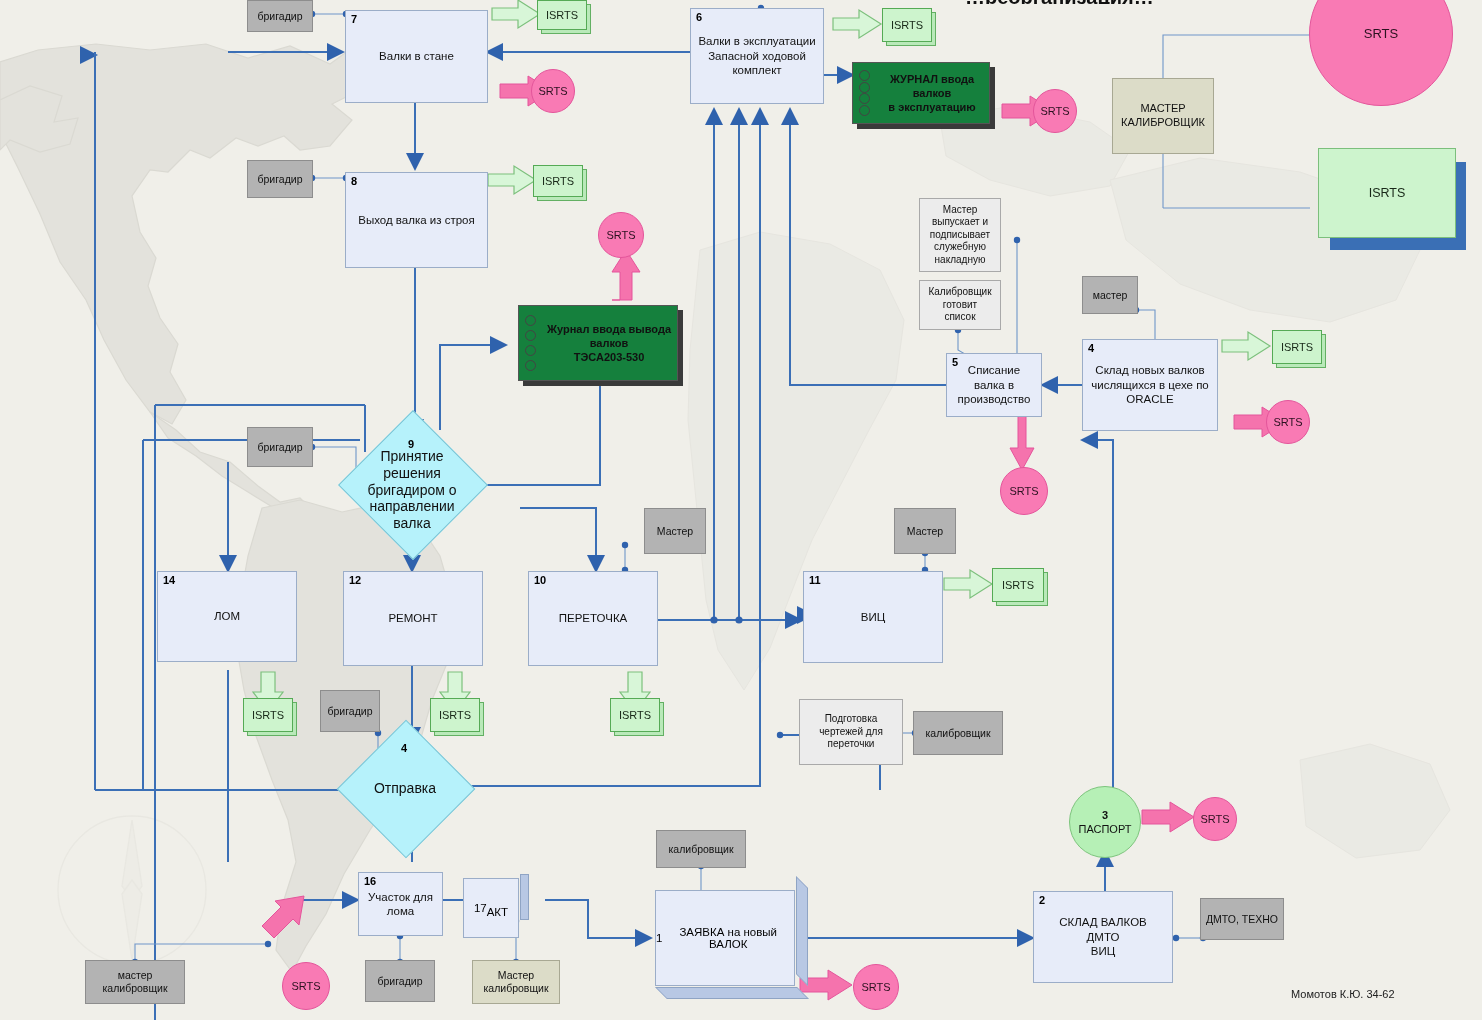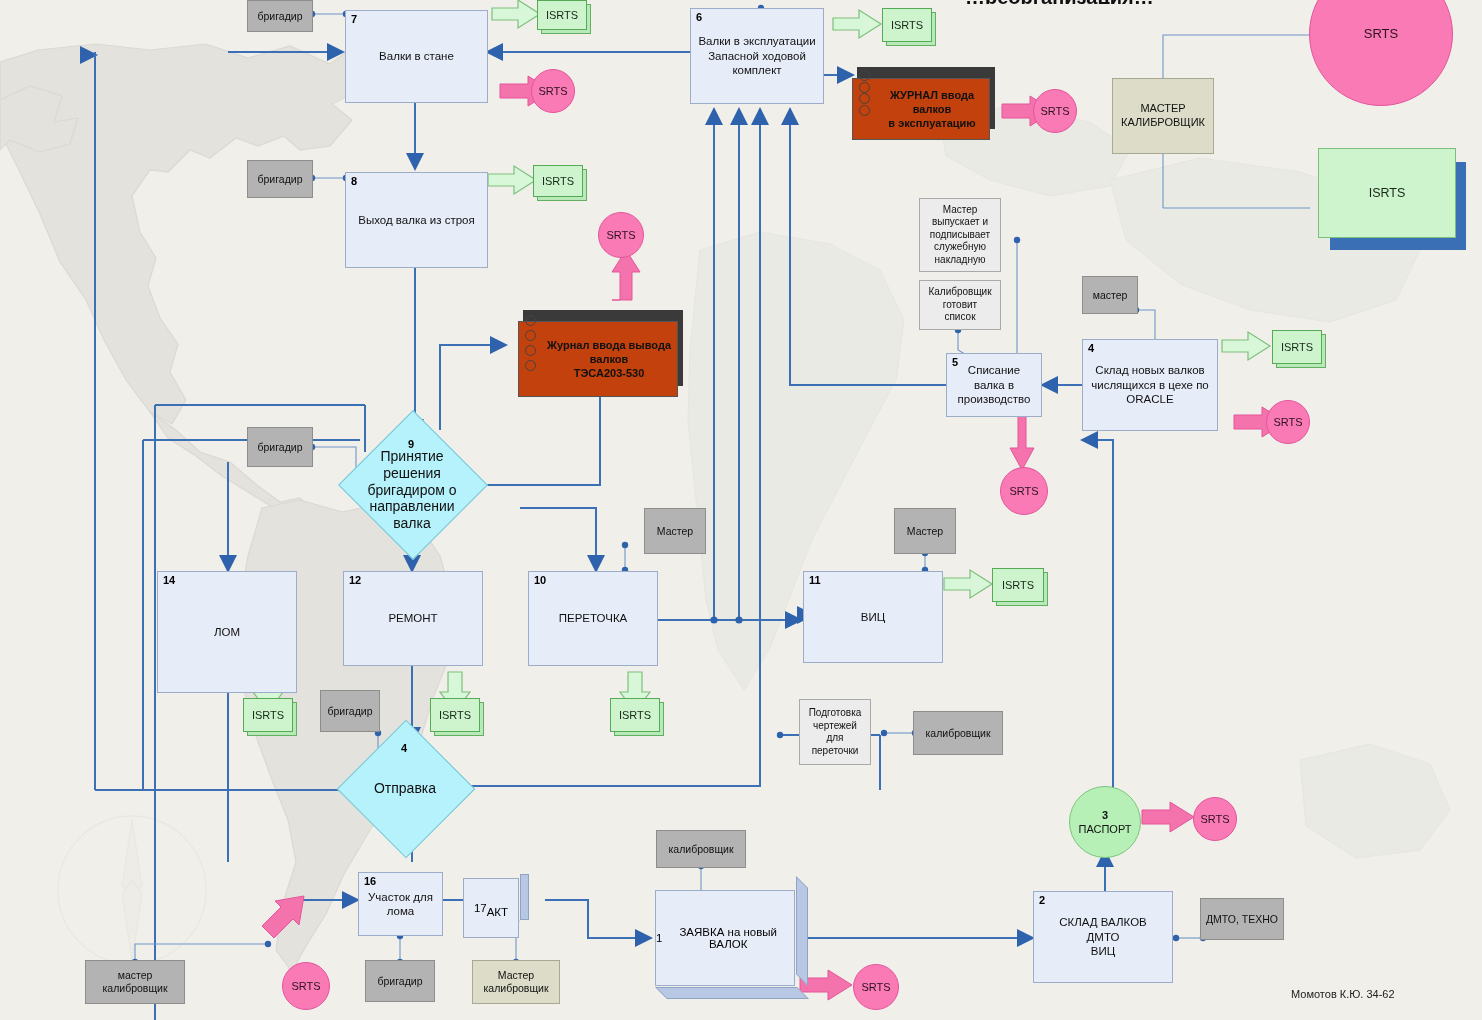--- a/index.html
+++ b/index.html
@@ -71,22 +71,22 @@
   .isrts .back{position:absolute;left:4px;top:4px;width:100%;height:100%;
        background:#b9e9b9;border:1px solid #63b063;}
   .isrts .front{position:absolute;left:0;top:0;width:100%;height:100%;
        background:#cdf4cd;border:1px solid #55aa55;
        display:flex;align-items:center;justify-content:center;
        font-size:11px;color:#182818;}
 
   
   .journal{position:absolute;}
   .journal .shadow{position:absolute;left:5px;top:5px;width:100%;height:100%;background:#3a3a3a;}
-  .journal .body{position:absolute;left:0;top:16px;width:100%;height:100%;
-        background:#c2410c;border:1px solid #555;
+  .journal .body{position:absolute;left:0;top:0;width:100%;height:100%;
+        background:#15803d;border:1px solid #555;
         display:flex;align-items:center;justify-content:center;text-align:center;
         font-size:11px;font-weight:bold;color:#111;line-height:1.3;padding-left:22px;
         box-sizing:border-box;}
   .journal .rings{position:absolute;left:4px;top:8px;bottom:8px;width:16px;
         display:flex;flex-direction:column;justify-content:space-around;align-items:center;z-index:3;}
   .journal .ring{width:9px;height:9px;border:1.4px solid #444;border-radius:50%;background:transparent;}
 
   
   .legend-isrts .back{position:absolute;left:12px;top:14px;width:100%;height:100%;background:#3a6fb5;}
   .legend-isrts .front{position:absolute;left:0;top:0;width:100%;height:100%;
@@ -339,21 +339,21 @@
     </div>
 
   <div class="node note" style="left:919px;top:198px;width:82px;height:74px;white-space:pre-line;"><span>Мастер
 выпускает и
 подписывает
 служебную
 накладную</span></div>
   <div class="node note" style="left:919px;top:280px;width:82px;height:50px;white-space:pre-line;"><span>Калибровщик
 готовит
 список</span></div>
-  <div class="node note" style="left:799px;top:699px;width:72px;height:66px;white-space:pre-line;"><span>Подготовка
+  <div class="node note" style="left:799px;top:699px;width:104px;height:66px;white-space:pre-line;"><span>Подготовка
 чертежей для
 переточки</span></div>
 
   <div class="node khaki" style="left:1112px;top:78px;width:102px;height:76px;white-space:pre-line;font-size:11px;"><span>МАСТЕР
 КАЛИБРОВЩИК</span></div>
   <div class="node khaki" style="left:472px;top:960px;width:88px;height:44px;white-space:pre-line;"><span>Мастер
 калибровщик</span></div>
 
   <div class="node proc" style="left:345px;top:10px;width:143px;height:93px;">
     <span class="num">7</span>
@@ -379,21 +379,21 @@
 производство</span>
   </div>
 
   <div class="node proc" style="left:1082px;top:339px;width:136px;height:92px;">
     <span class="num">4</span>
     <span style="white-space:pre-line;">Склад новых валков
 числящихся в цехе по
 ORACLE</span>
   </div>
 
-  <div class="node proc" style="left:157px;top:571px;width:140px;height:122px;">
+  <div class="node proc" style="left:157px;top:571px;width:140px;height:91px;">
     <span class="num">14</span>
     <span>ЛОМ</span>
   </div>
 
   <div class="node proc" style="left:343px;top:571px;width:140px;height:95px;">
     <span class="num">12</span>
     <span>РЕМОНТ</span>
   </div>
 
   <div class="node proc" style="left:528px;top:571px;width:130px;height:95px;">

